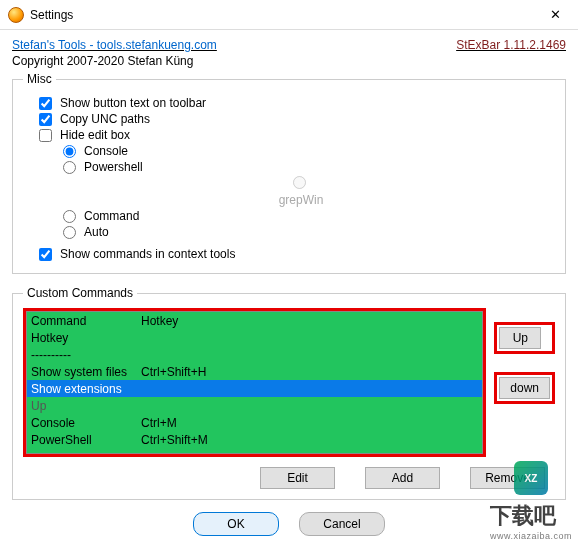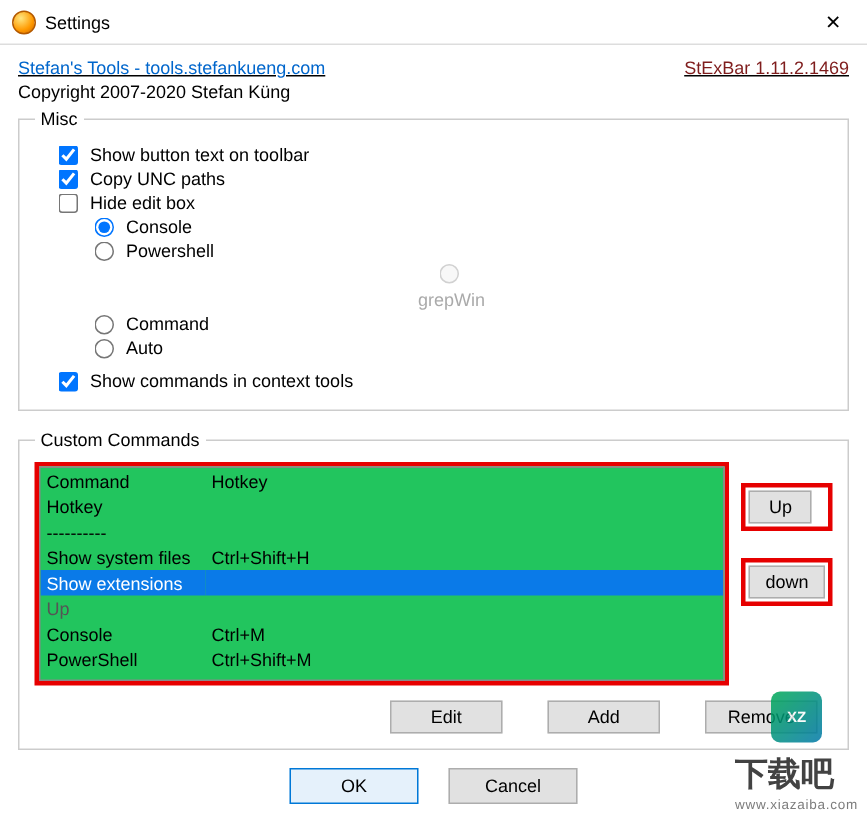--- a/index.html
+++ b/index.html
@@ -138,21 +138,21 @@
     margin-top: 10px;
     padding-right: 10px;
   }
   .row-btns button.win { min-width: 75px; }
   .dlg-btns {
     display: flex;
     justify-content: center;
     gap: 20px;
     margin-top: 12px;
   }
-  .dlg-btns button.win { min-width: 86px; padding: 4px 10px; }
+  .dlg-btns button.win { min-width: 86px; padding: 4px 10px; border-radius: 10px; }
   .dlg-btns button.default {
     border: 1px solid #0078d7;
     background: #e5f1fb;
   }
   .watermark {
     position: absolute;
     right: 6px;
     bottom: 6px;
     display: flex;
     align-items: center;

